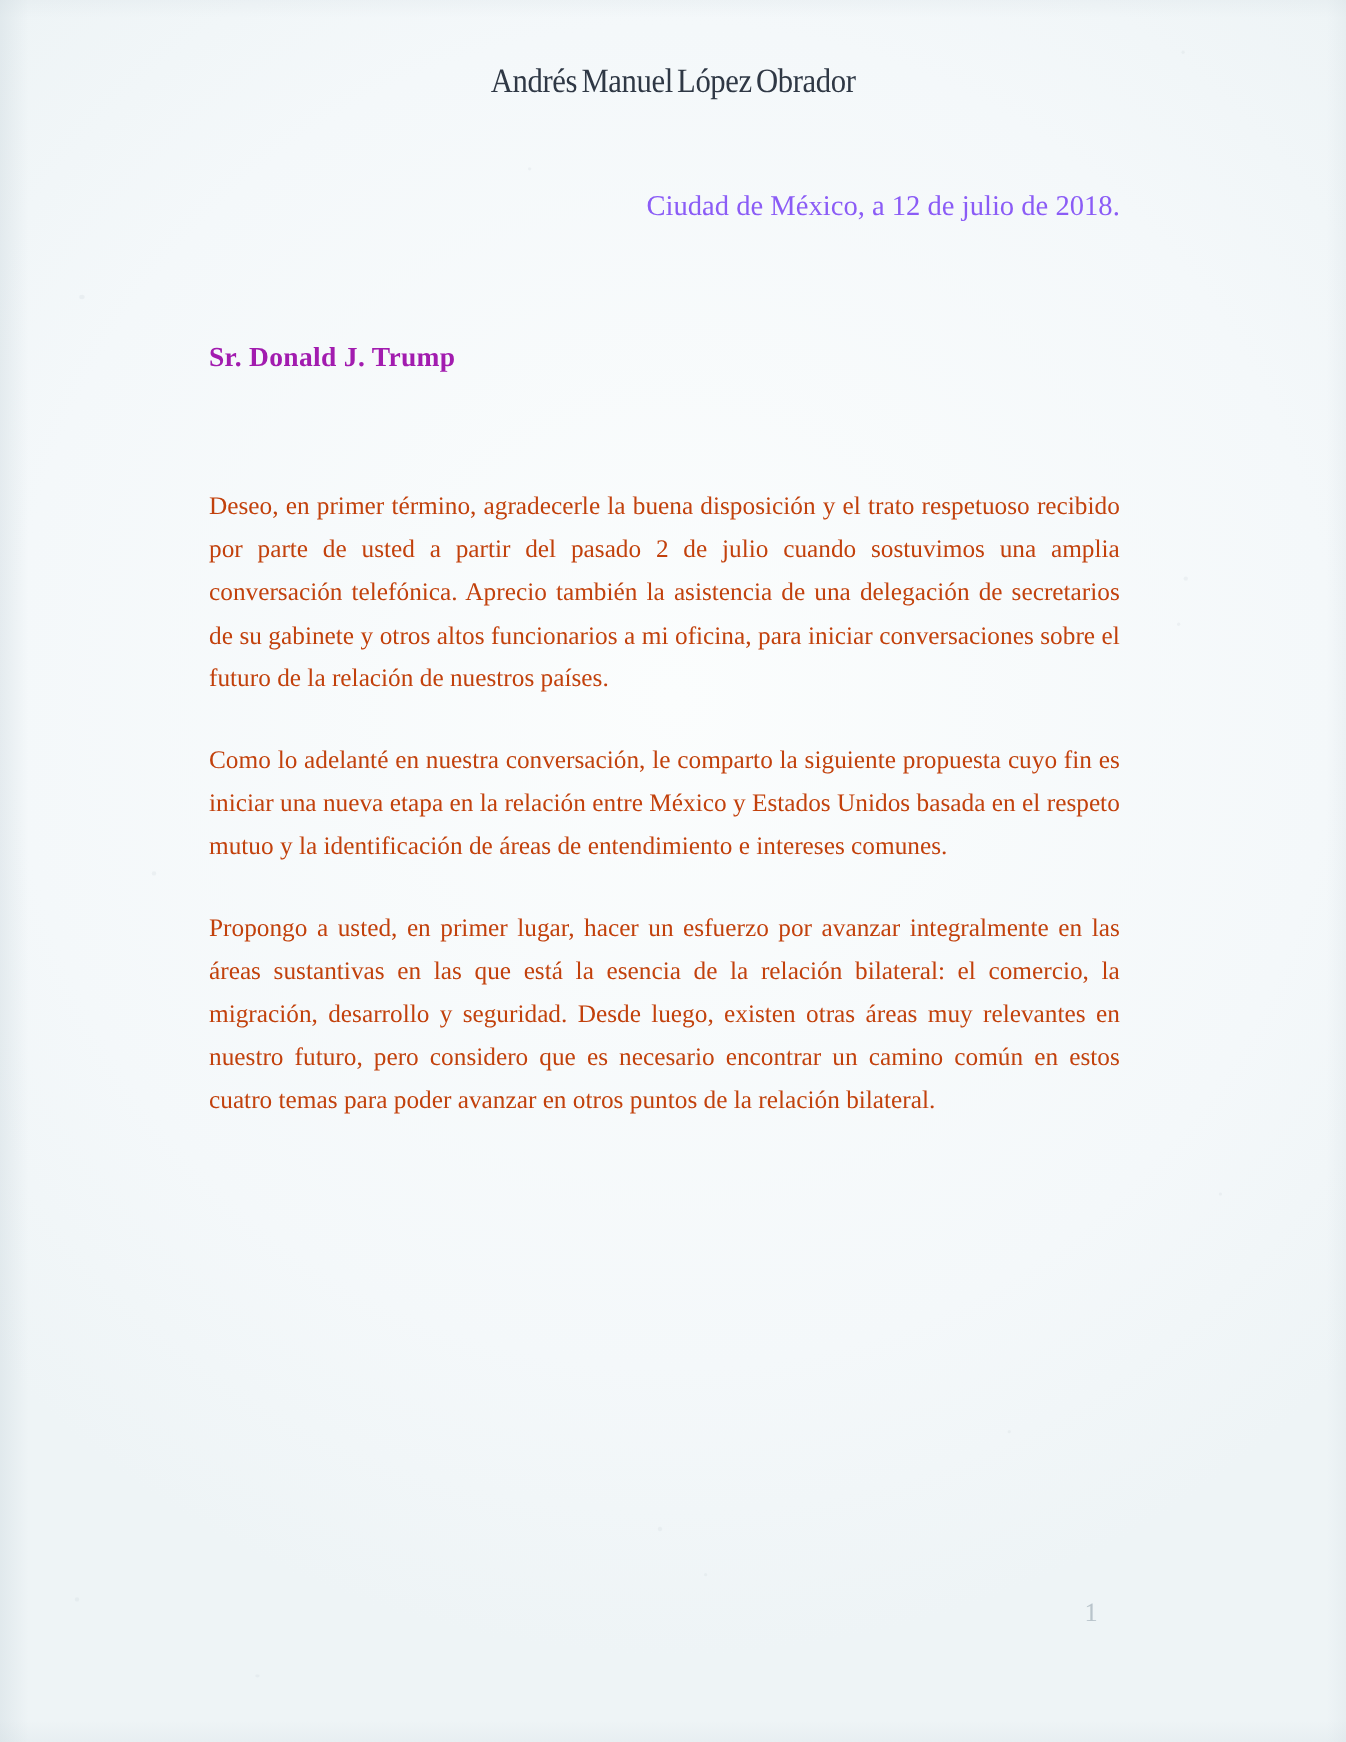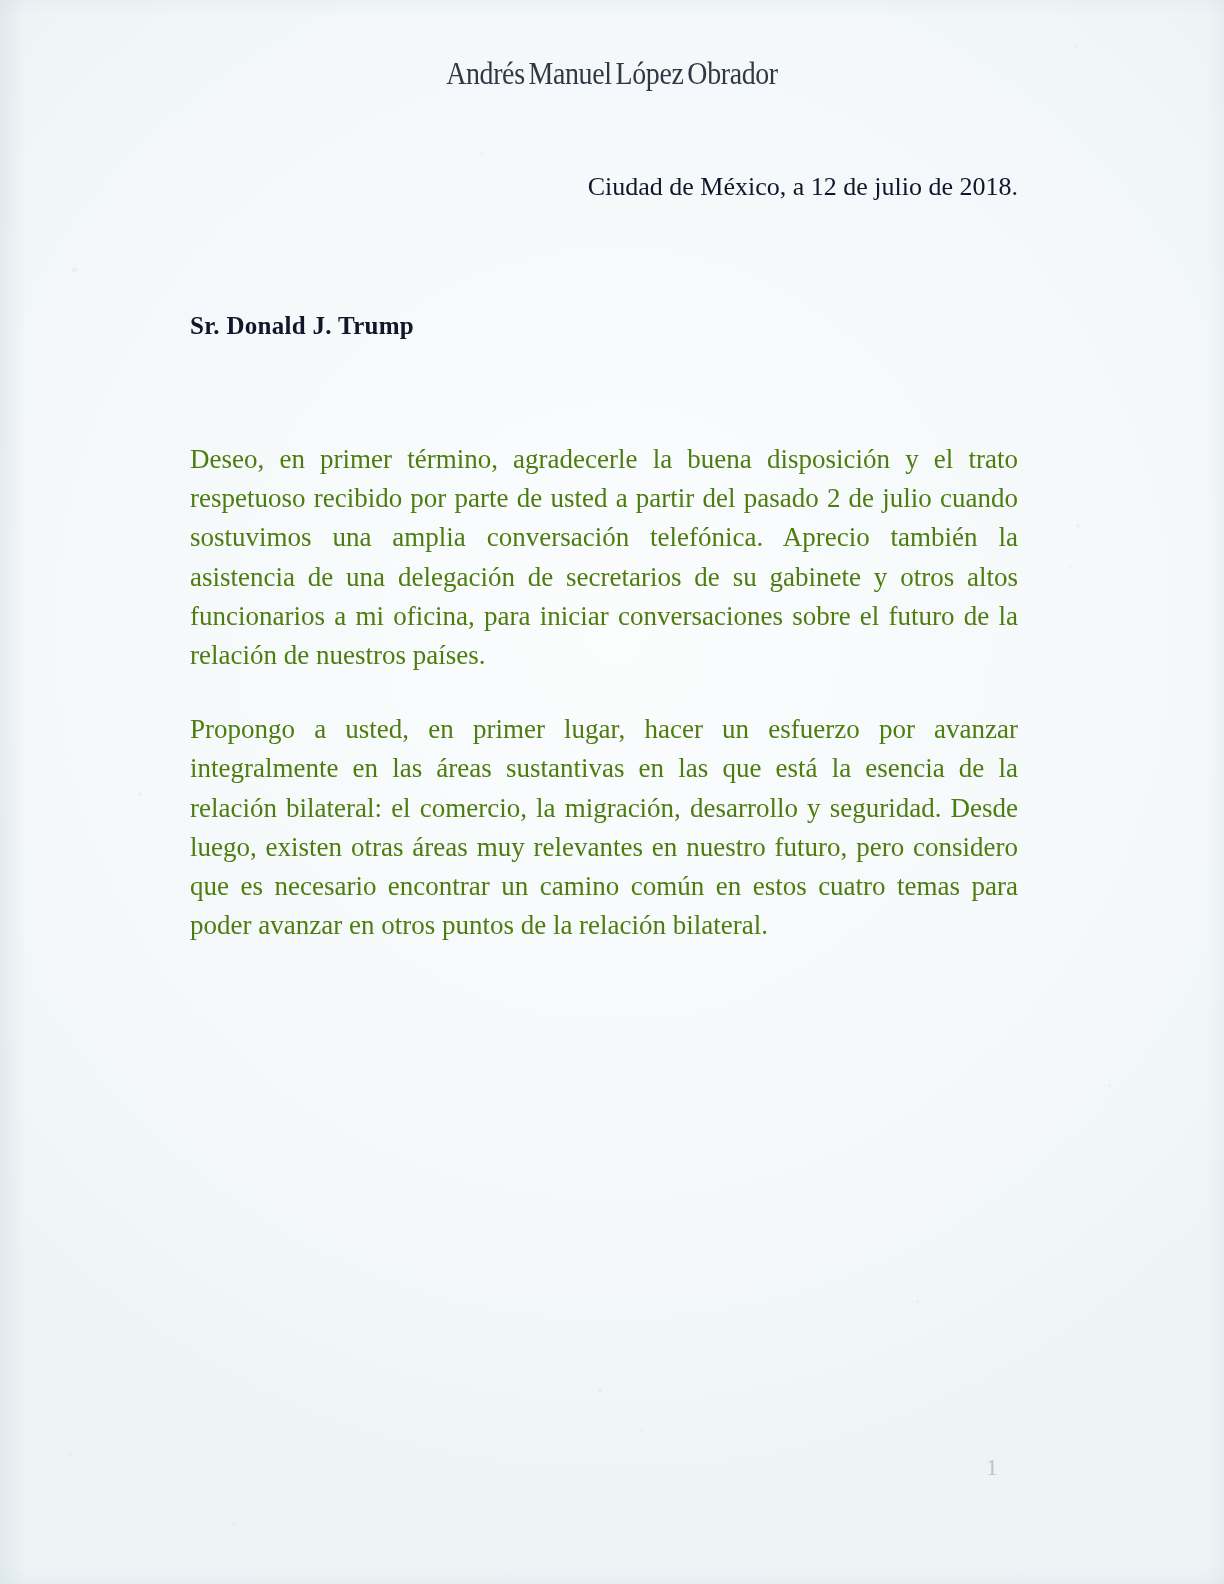--- a/index.html
+++ b/index.html
@@ -69,53 +69,53 @@
 
   
   .dateline {
     position: absolute;
     top: 170px;
     left: 190px;
     width: 828px;
     text-align: right;
     font-size: 26px;
     line-height: 34px;
-    color: #0f172a;
+    color: #8b5cf6;
     padding-right: 8px;
   }
 
   
   .addressee {
     position: absolute;
     top: 303px;
     left: 190px;
     width: 828px;
   }
   .addressee-line {
     font-size: 25px;
     line-height: 46px;
     font-weight: bold;
-    color: #0f172a;
+    color: #a21caf;
     letter-spacing: .3px;
   }
 
   
   .body-copy {
     position: absolute;
     top: 440px;
     left: 190px;
     width: 828px;
   }
   .para {
-    font-size: 27px;
+    font-size: 23px;
     line-height: 39.2px;
     text-align: justify;
     text-justify: inter-word;
     margin: 0 0 35px 0;
-    color: #4d7c0f;
+    color: #c2410c;
     hyphens: none;
   }
   .para:last-child { margin-bottom: 12px; }
 
   
   .page-number {
     position: absolute;
     top: 1452px;
     left: 962px;
     width: 60px;
@@ -150,18 +150,19 @@
   <div class="letterhead">Andrés Manuel López Obrador</div>
 
   <div class="dateline">Ciudad de México, a 12 de julio de 2018.</div>
 
   <div class="addressee">
     <div class="addressee-line">Sr. Donald J. Trump</div>
   </div>
 
   <div class="body-copy">
     <p class="para">Deseo, en primer término, agradecerle la buena disposición y el trato respetuoso recibido por parte de usted a partir del pasado 2 de julio cuando sostuvimos una amplia conversación telefónica. Aprecio también la asistencia de una delegación de secretarios de su gabinete y otros altos funcionarios a mi oficina, para iniciar conversaciones sobre el futuro de la relación de nuestros países.</p>
+    <p class="para">Como lo adelanté en nuestra conversación, le comparto la siguiente propuesta cuyo fin es iniciar una nueva etapa en la relación entre México y Estados Unidos basada en el respeto mutuo y la identificación de áreas de entendimiento e intereses comunes.</p>
     <p class="para">Propongo a usted, en primer lugar, hacer un esfuerzo por avanzar integralmente en las áreas sustantivas en las que está la esencia de la relación bilateral: el comercio, la migración, desarrollo y seguridad. Desde luego, existen otras áreas muy relevantes en nuestro futuro, pero considero que es necesario encontrar un camino común en estos cuatro temas para poder avanzar en otros puntos de la relación bilateral.</p>
   </div>
 
   <div class="page-number">1</div>
 
 </div>
 
 </body></html>

